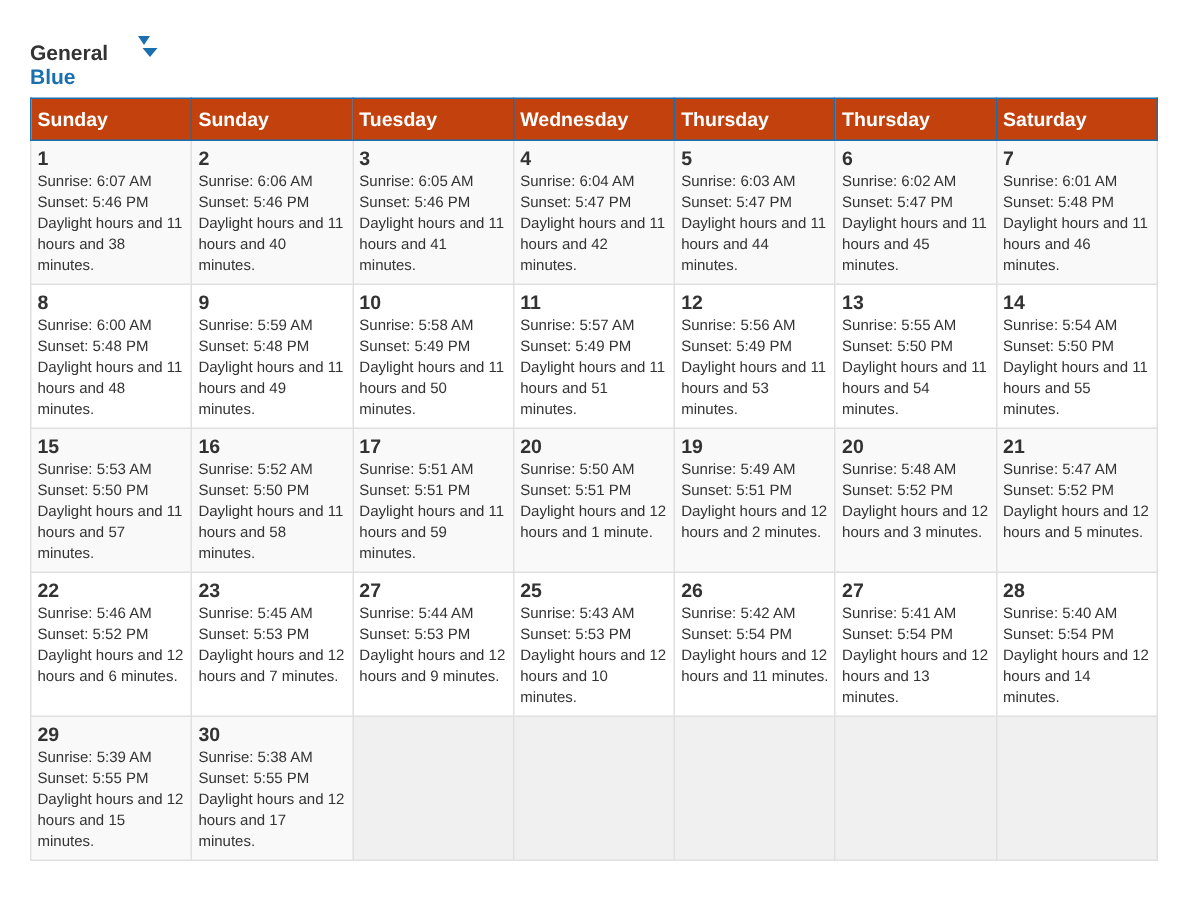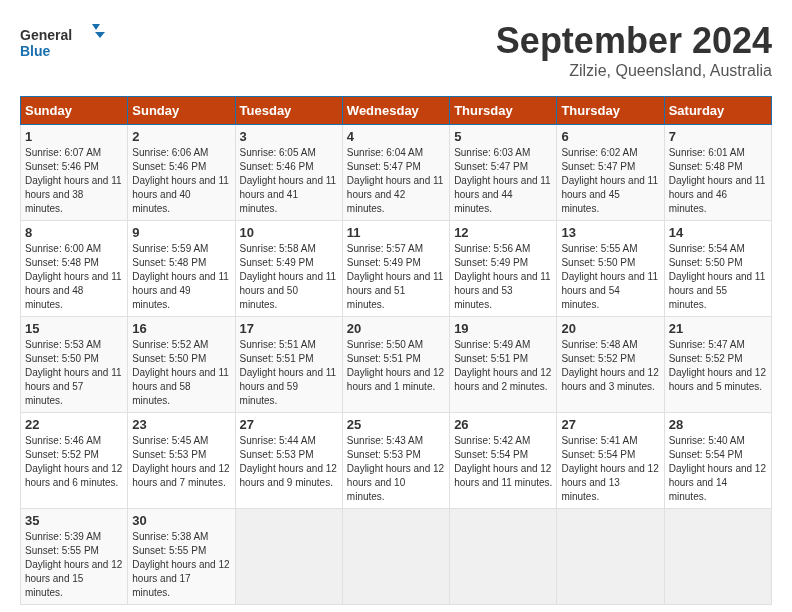--- a/index.html
+++ b/index.html
@@ -7,21 +7,21 @@
       font-family: Arial, sans-serif;
       background: #fff;
       width: 792px;
       min-height: 612px;
       padding: 20px;
     }
     .header {
       display: flex;
       justify-content: space-between;
       align-items: flex-start;
-      margin-bottom: 16px;
+      margin-bottom: 0;
     }
     .logo {
       display: flex;
       align-items: center;
       gap: 4px;
     }
     .title-block {
       text-align: right;
     }
     .month-title {
@@ -89,24 +89,20 @@
 
 <div class="header">
   <div class="logo">
   <svg width="90" height="45" viewBox="0 0 90 45">
     <text x="0" y="20" font-size="14" font-weight="bold" fill="#333" font-family="Arial">General</text>
     <text x="0" y="36" font-size="14" font-weight="bold" fill="#1a6faf" font-family="Arial">Blue</text>
     <polygon points="72,4 80,4 76,10" fill="#1a6faf"></polygon>
     <polygon points="75,12 85,12 80,18" fill="#1a6faf"></polygon>
   </svg>
 </div>
-  <div class="title-block">
-    <div class="month-title">September 2024</div>
-    <div class="location">Zilzie, Queensland, Australia</div>
-  </div>
 </div>
 
 <table>
   <thead>
     <tr>
       <th>Sunday</th>
       <th>Sunday</th>
       <th>Tuesday</th>
       <th>Wednesday</th>
       <th>Thursday</th>
@@ -342,21 +338,21 @@
         <span class="day-num">28</span>
         <div class="day-info">
           Sunrise: 5:40 AM<br>
           Sunset: 5:54 PM<br>
           Daylight hours and 12 hours and 14 minutes.
         </div>
       </td>
       </tr>
       <tr class="week-row">
         <td>
-        <span class="day-num">35</span>
+        <span class="day-num">29</span>
         <div class="day-info">
           Sunrise: 5:39 AM<br>
           Sunset: 5:55 PM<br>
           Daylight hours and 12 hours and 15 minutes.
         </div>
       </td>
         <td>
         <span class="day-num">30</span>
         <div class="day-info">
           Sunrise: 5:38 AM<br>

